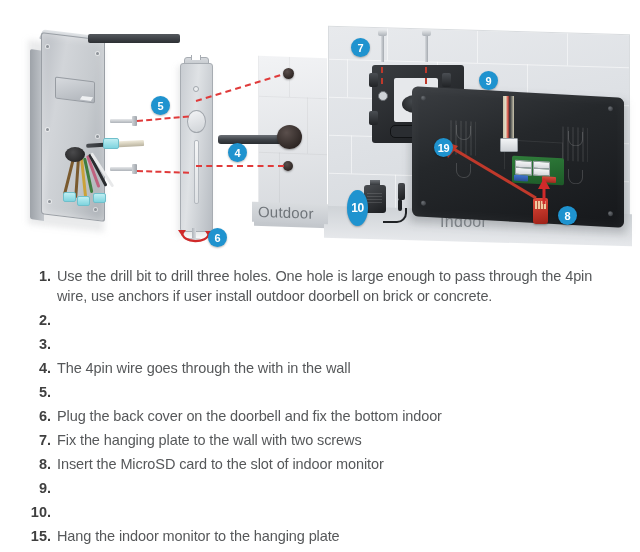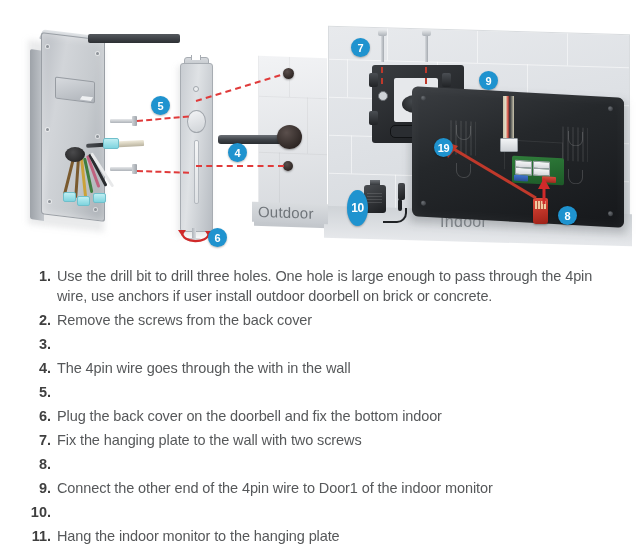--- a/index.html
+++ b/index.html
@@ -541,21 +541,20 @@
   <div class="badge" style="left:558px;top:206px;">8</div>
 </div>
 
 <div id="steps">
   <div class="step">
     <div class="step-num">1.</div>
     <div class="step-text">Use the drill bit to drill three holes. One hole is large enough to pass through the 4pin wire, use anchors if user install outdoor doorbell on brick or concrete.</div>
   </div>
   <div class="step">
     <div class="step-num">2.</div>
-    <div class="step-text">Remove the screws from the back cover</div>
   </div>
   <div class="step">
     <div class="step-num">3.</div>
   </div>
   <div class="step">
     <div class="step-num">4.</div>
     <div class="step-text">The 4pin wire goes through the with in the wall</div>
   </div>
   <div class="step">
     <div class="step-num">5.</div>
@@ -563,25 +562,25 @@
   <div class="step">
     <div class="step-num">6.</div>
     <div class="step-text">Plug the back cover on the doorbell and fix the bottom indoor</div>
   </div>
   <div class="step">
     <div class="step-num">7.</div>
     <div class="step-text">Fix the hanging plate to the wall with two screws</div>
   </div>
   <div class="step">
     <div class="step-num">8.</div>
+    <div class="step-text">Insert the MicroSD card to the slot of indoor monitor</div>
   </div>
   <div class="step">
     <div class="step-num">9.</div>
-    <div class="step-text">Connect the other end of the 4pin wire to Door1 of the indoor monitor</div>
   </div>
   <div class="step">
     <div class="step-num">10.</div>
   </div>
   <div class="step">
-    <div class="step-num">11.</div>
+    <div class="step-num">15.</div>
     <div class="step-text">Hang the indoor monitor to the hanging plate</div>
   </div>
 </div>
 
 </body></html>

